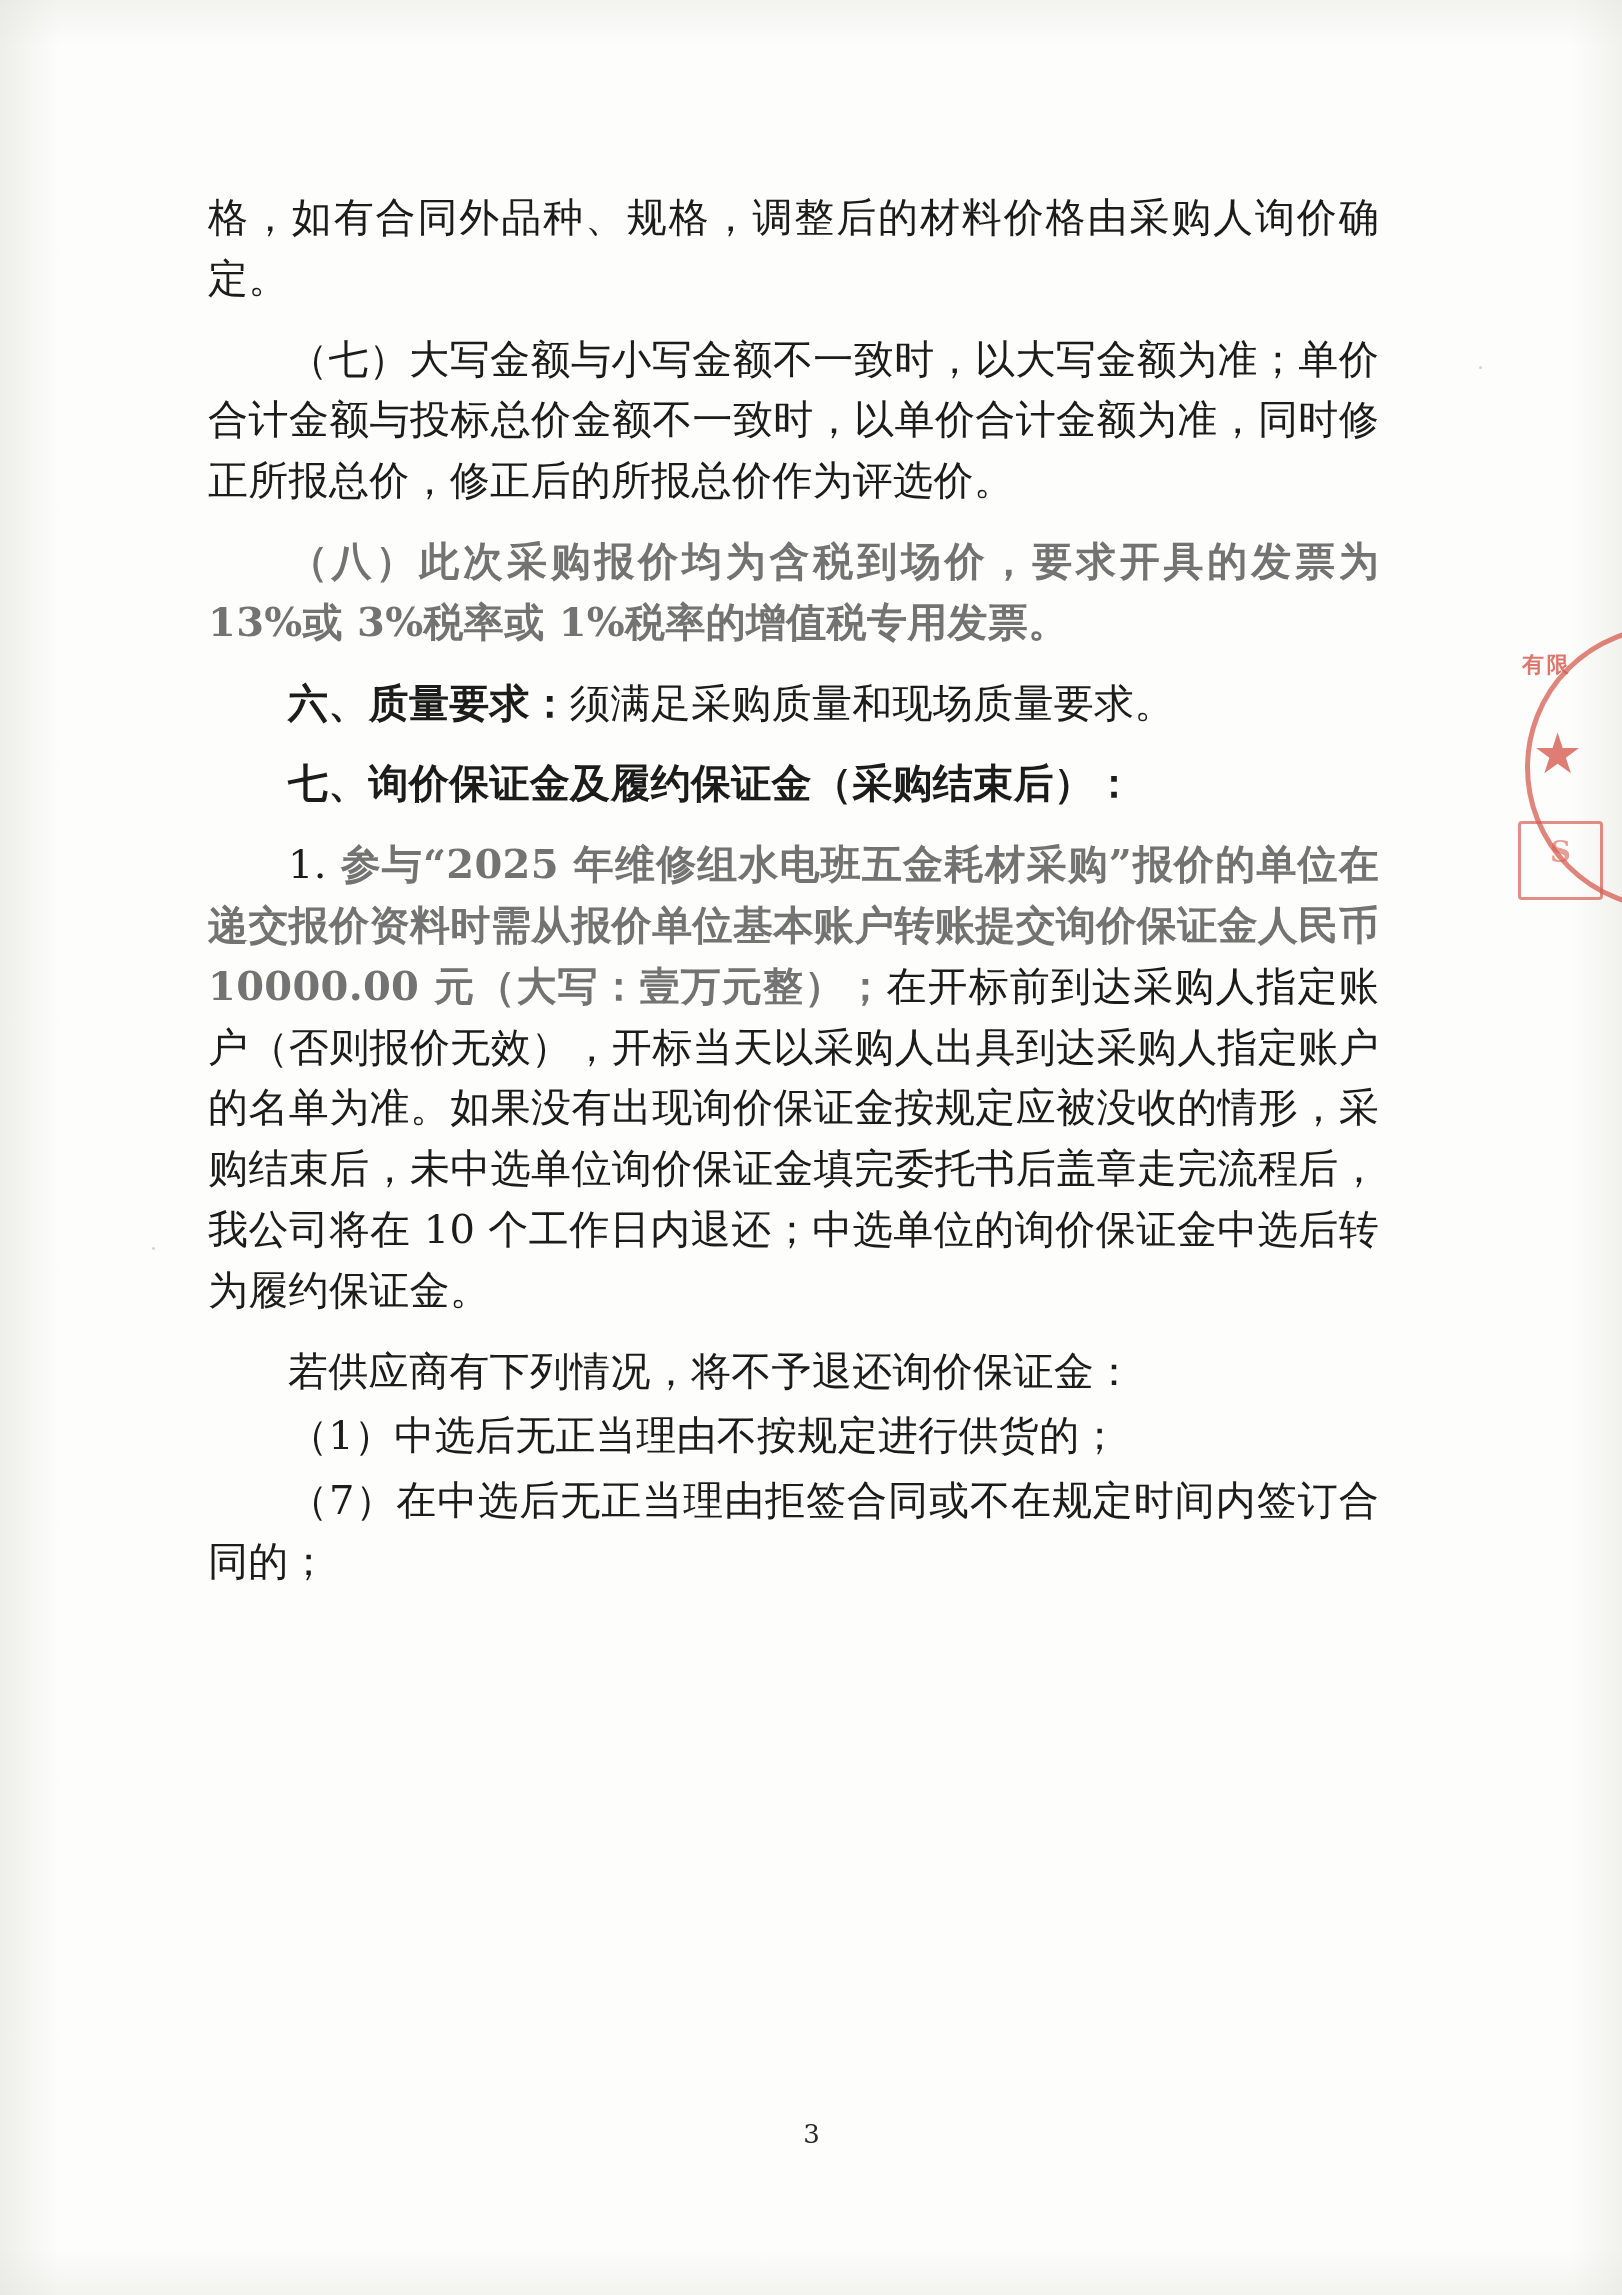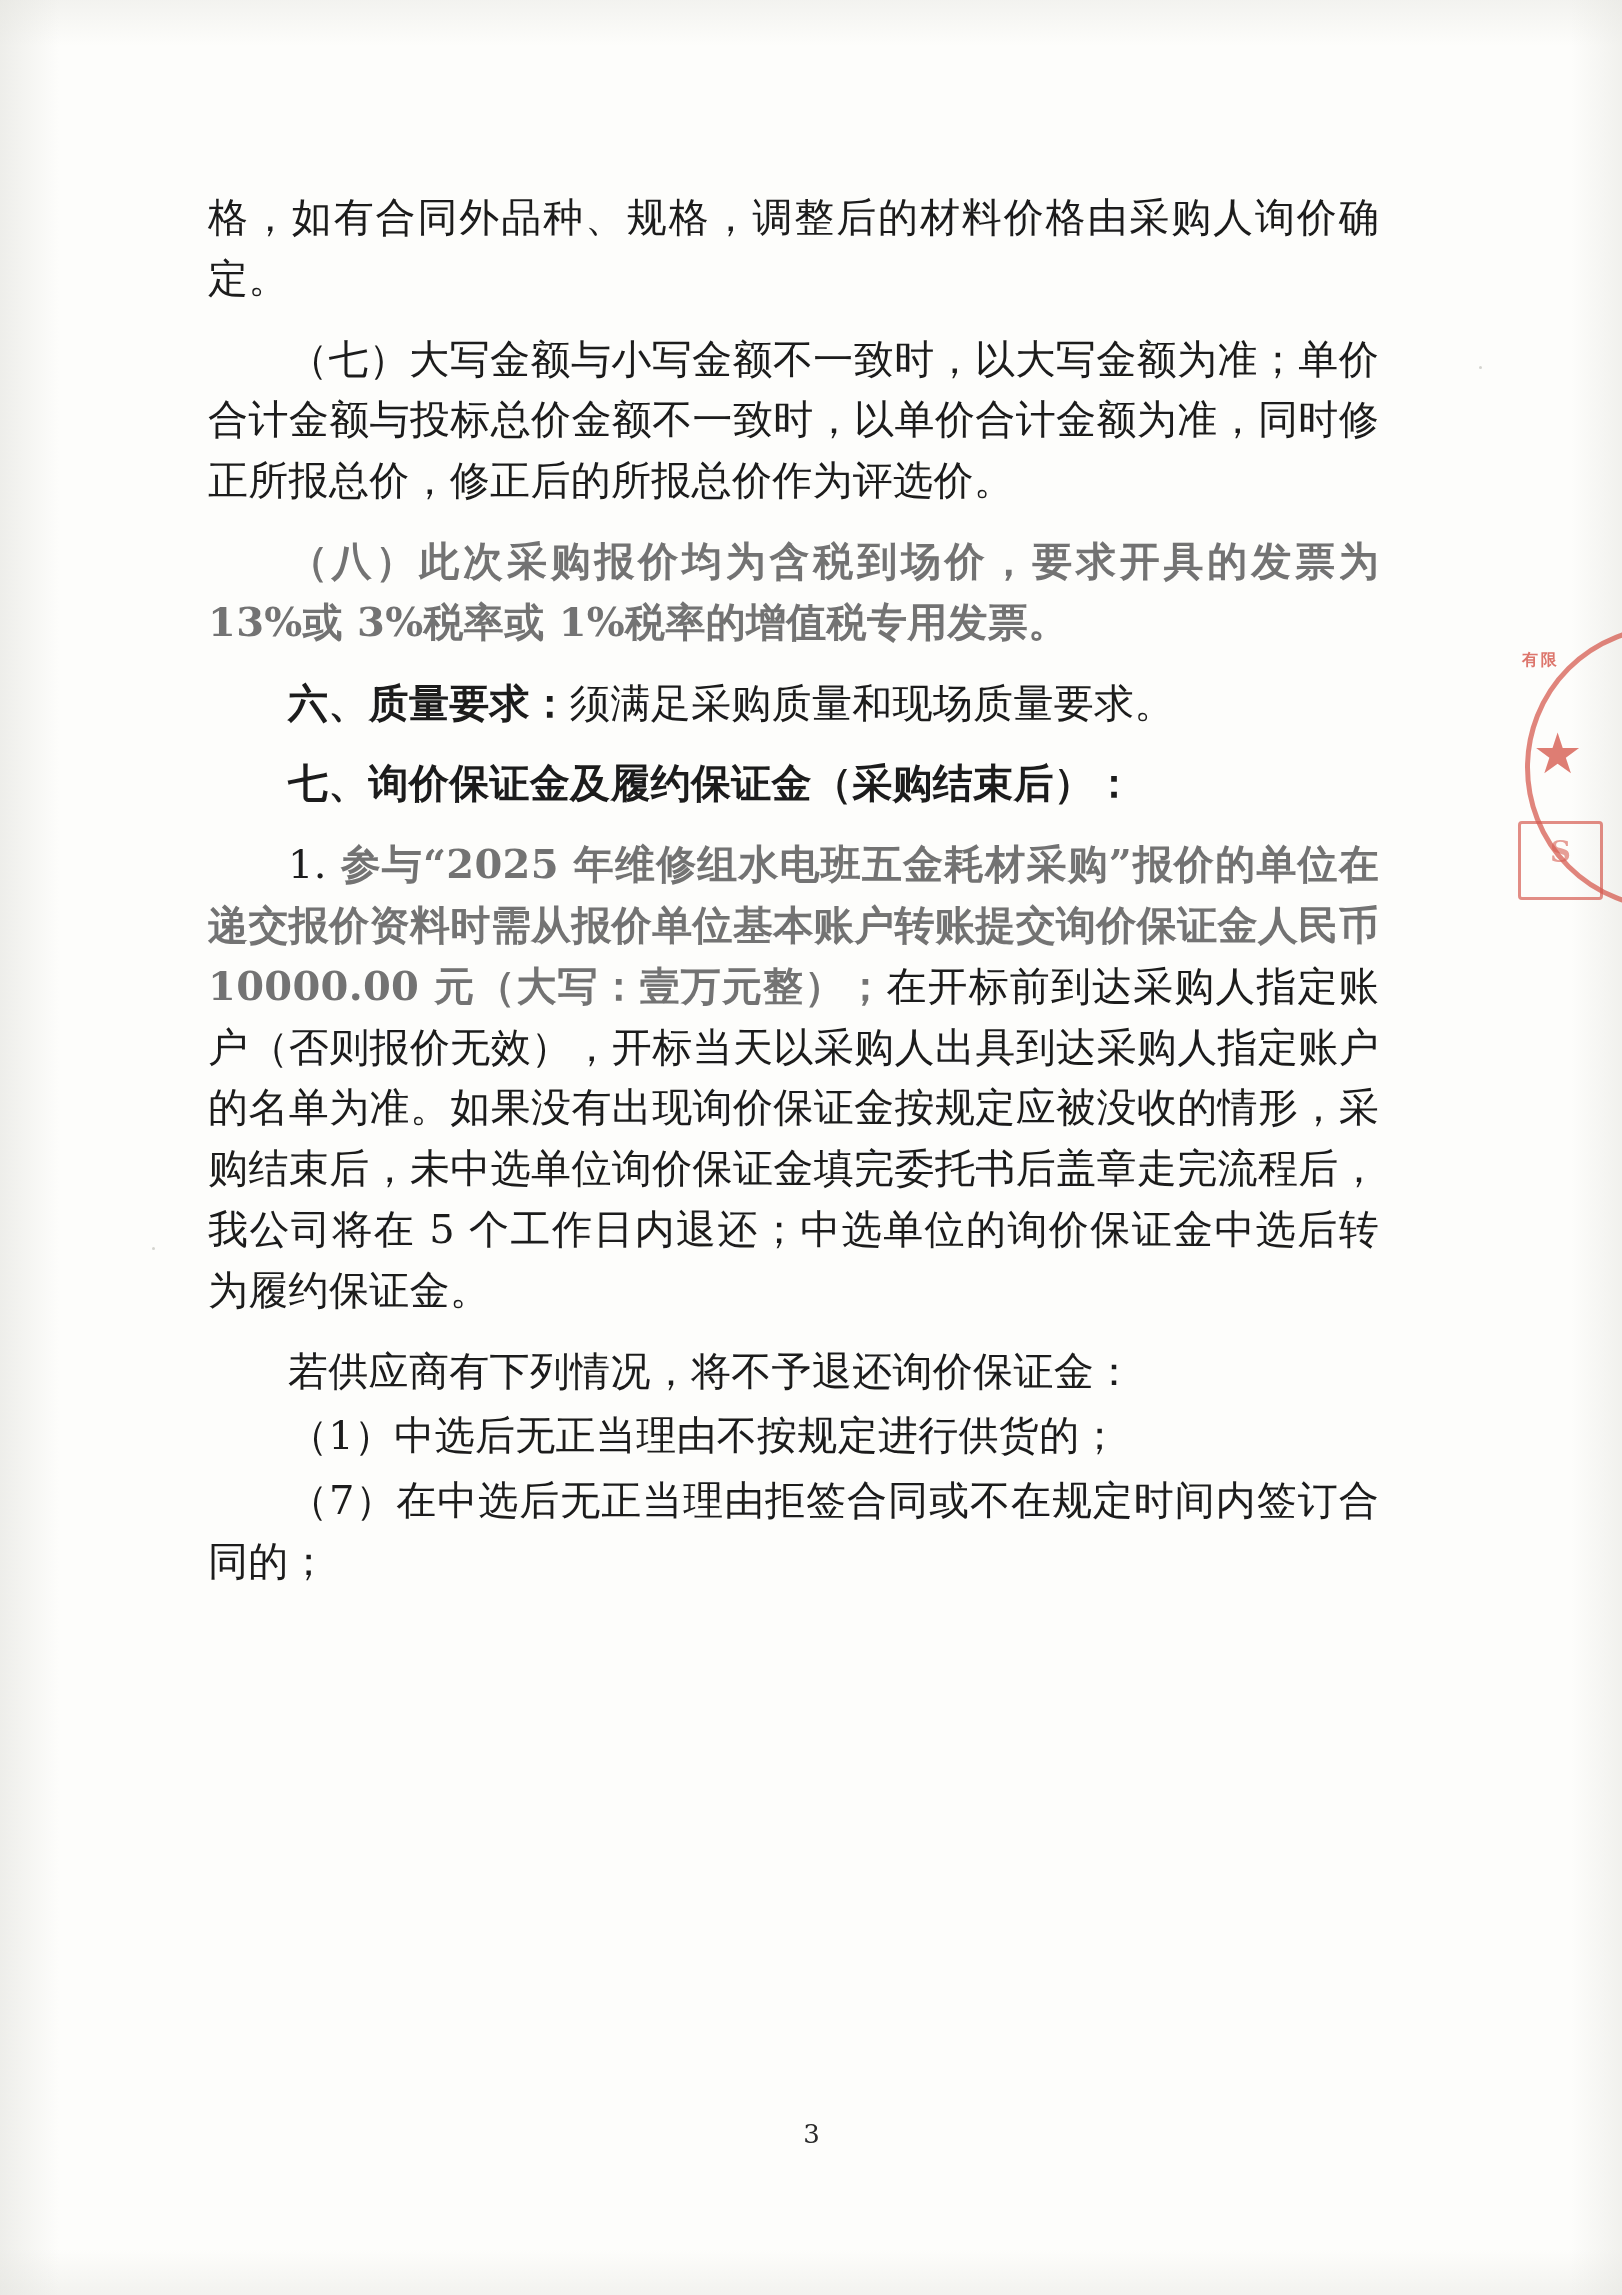--- a/index.html
+++ b/index.html
@@ -97,21 +97,21 @@
     top: 101px;
     font-size: 56px;
     color: #cf3b2e;
     line-height: 1;
     opacity: 0.8;
   }
   .stamp .stamp-text {
     position: absolute;
     left: 23.6px;
     top: 25px;
-    font-size: 16px;
+    font-size: 22px;
     color: #cf3b2e;
     font-weight: bold;
     letter-spacing: 2.6px;
     opacity: 0.85;
     font-family: "DejaVu Serif", serif;
   }
   .stamp .square {
     position: absolute;
     left: 19.6px;
     top: 196px;
@@ -162,21 +162,21 @@
 
     <p class="indent red gap-sm">（八）此次采购报价均为含税到场价，要求开具的发票为 13%或 3%税率或 1%税率的增值税专用发票。</p>
 
     <p class="indent gap-sm">
       <span class="heading">六、质量要求：</span><span>须满足采购质量和现场质量要求。</span>
     </p>
 
     <p class="indent heading gap-sm">七、询价保证金及履约保证金（采购结束后）：</p>
 
     <p class="indent gap-sm">
-      <span>1. </span><span class="red">参与“2025 年维修组水电班五金耗材采购”报价的单位在递交报价资料时需从报价单位基本账户转账提交询价保证金人民币 10000.00 元（大写：壹万元整）；</span><span>在开标前到达采购人指定账户（否则报价无效），开标当天以采购人出具到达采购人指定账户的名单为准。如果没有出现询价保证金按规定应被没收的情形，采购结束后，未中选单位询价保证金填完委托书后盖章走完流程后，我公司将在 5 个工作日内退还；中选单位的询价保证金中选后转为履约保证金。</span>
+      <span>1. </span><span class="red">参与“2025 年维修组水电班五金耗材采购”报价的单位在递交报价资料时需从报价单位基本账户转账提交询价保证金人民币 10000.00 元（大写：壹万元整）；</span><span>在开标前到达采购人指定账户（否则报价无效），开标当天以采购人出具到达采购人指定账户的名单为准。如果没有出现询价保证金按规定应被没收的情形，采购结束后，未中选单位询价保证金填完委托书后盖章走完流程后，我公司将在 10 个工作日内退还；中选单位的询价保证金中选后转为履约保证金。</span>
     </p>
 
     <p class="indent gap-sm">若供应商有下列情况，将不予退还询价保证金：</p>
 
     <p class="indent">（1）中选后无正当理由不按规定进行供货的；</p>
 
     <p class="indent">（7）在中选后无正当理由拒签合同或不在规定时间内签订合同的；</p>
 
 
   </div>

